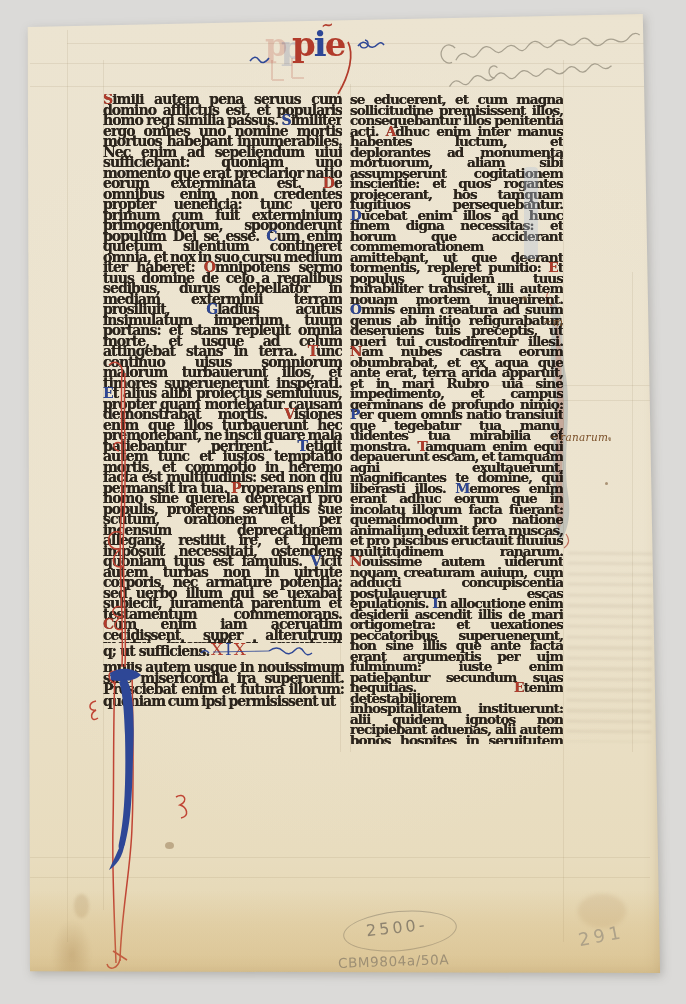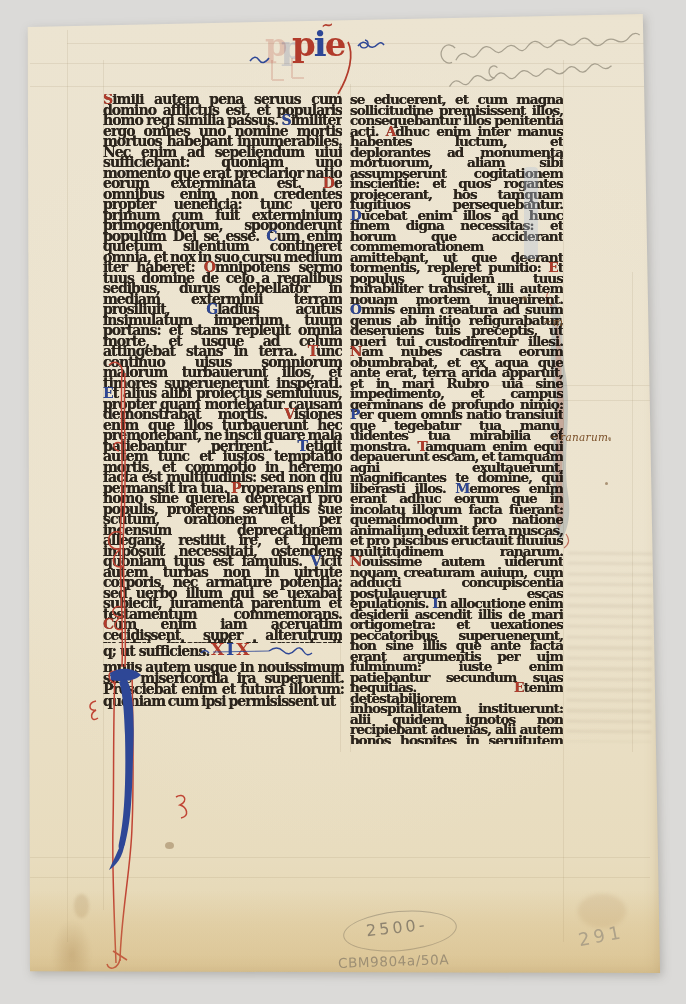--- a/index.html
+++ b/index.html
@@ -25,21 +25,21 @@
   .rl.f{background:rgba(150,126,92,.14);}
   
   .col{position:absolute;text-align:justify;font-weight:700;color:#2b241c;overflow:hidden;
        text-shadow:0 0 .5px rgba(40,32,24,.85);}
   #colL{left:81px;top:82px;width:239px;height:549px;font-size:14px;line-height:10.5px;letter-spacing:-0.95px;word-spacing:-1.2px;}
   #colR{left:328px;top:82px;width:213px;height:650px;font-size:13.6px;line-height:10.5px;letter-spacing:-0.95px;word-spacing:-1.2px;}
   .vi{font-style:normal;font-weight:700;}
   
   .chaprow{position:absolute;left:81px;top:631px;width:250px;height:15px;}
   .endtext{position:absolute;left:0;top:0;font-size:14px;font-weight:700;color:#2b241c;letter-spacing:-0.95px;text-shadow:0 0 .5px rgba(40,32,24,.85);}
-  .xix{position:absolute;left:108px;top:-4px;font-size:17px;font-weight:700;letter-spacing:2px;}
+  .xix{position:absolute;left:108px;top:-4px;font-size:17px;font-weight:400;letter-spacing:2px;}
   #chapOpen{left:81px;top:650px;width:241px;height:60px;font-size:14px;line-height:11.2px;letter-spacing:-0.95px;word-spacing:-1.2px;position:absolute;text-align:justify;font-weight:700;color:#2b241c;overflow:hidden;text-shadow:0 0 .5px rgba(40,32,24,.85);}
   
   .title{position:absolute;left:270px;top:12px;height:54px;display:flex;align-items:flex-start;}
   .title span{font-size:34px;font-weight:700;line-height:40px;margin-right:-2px;}
   .tmark{position:absolute;left:299px;top:4px;color:#b23b2b;font-size:15px;font-weight:700;transform:rotate(-8deg);}
   .ghost{position:absolute;font-size:32px;font-weight:700;}
   
   .mnote{position:absolute;color:#7a4f28;font-style:italic;font-size:10.5px;letter-spacing:.3px;}
   .nflo{color:#7a4f28;display:inline-block;transform:rotate(-12deg) translateY(-1px);margin-right:1px;}
   

